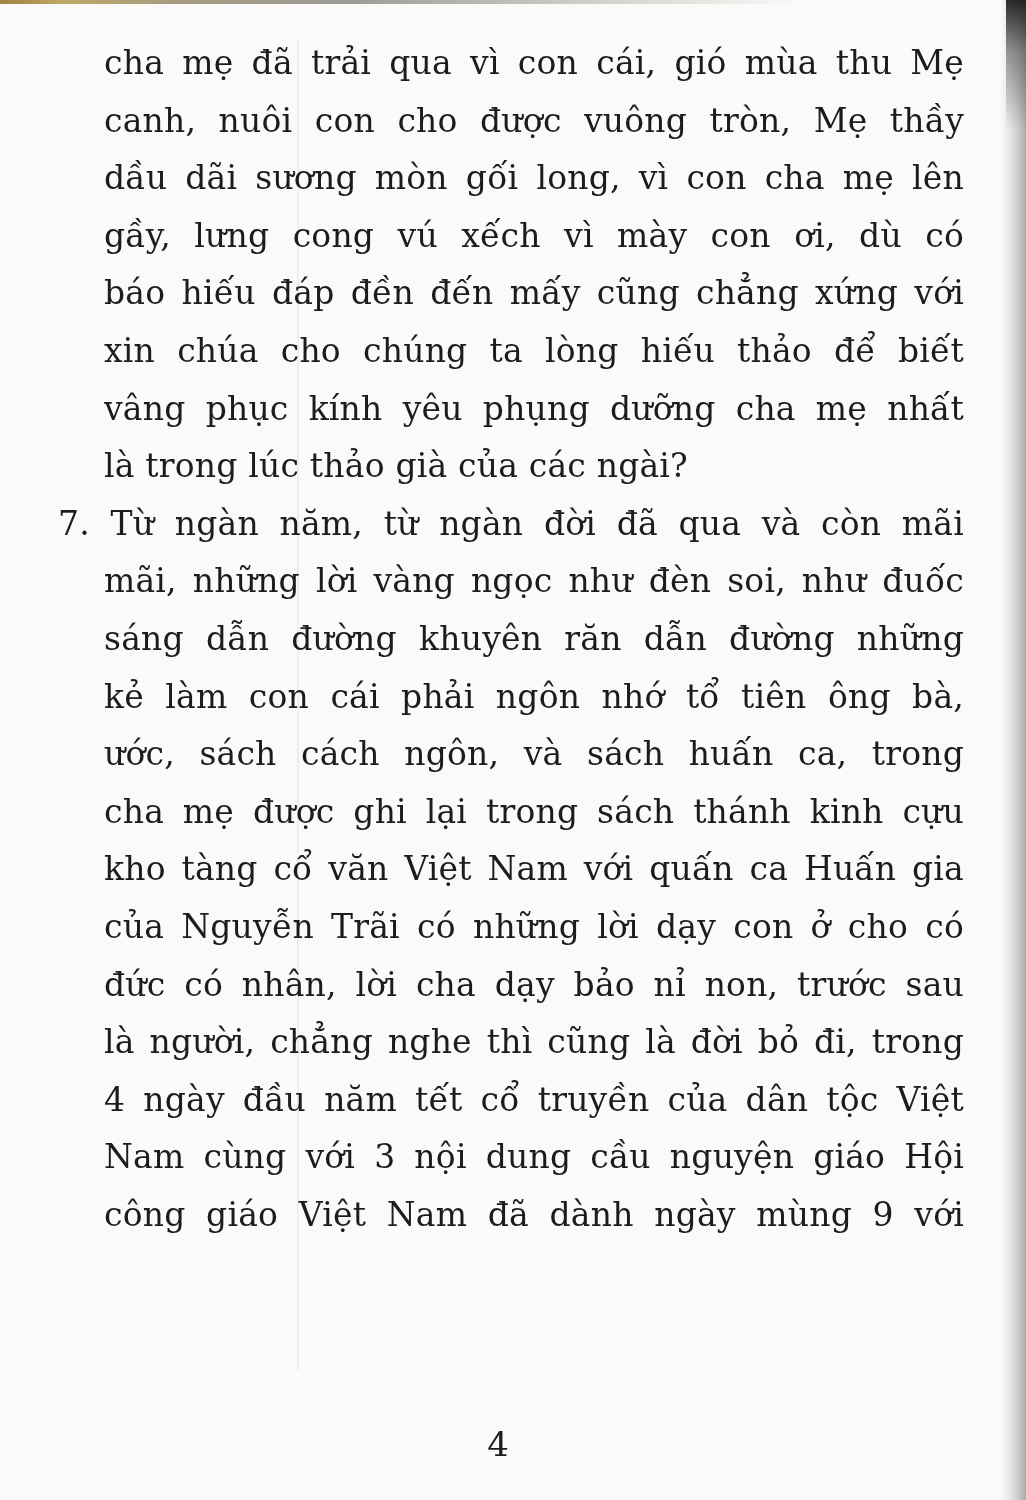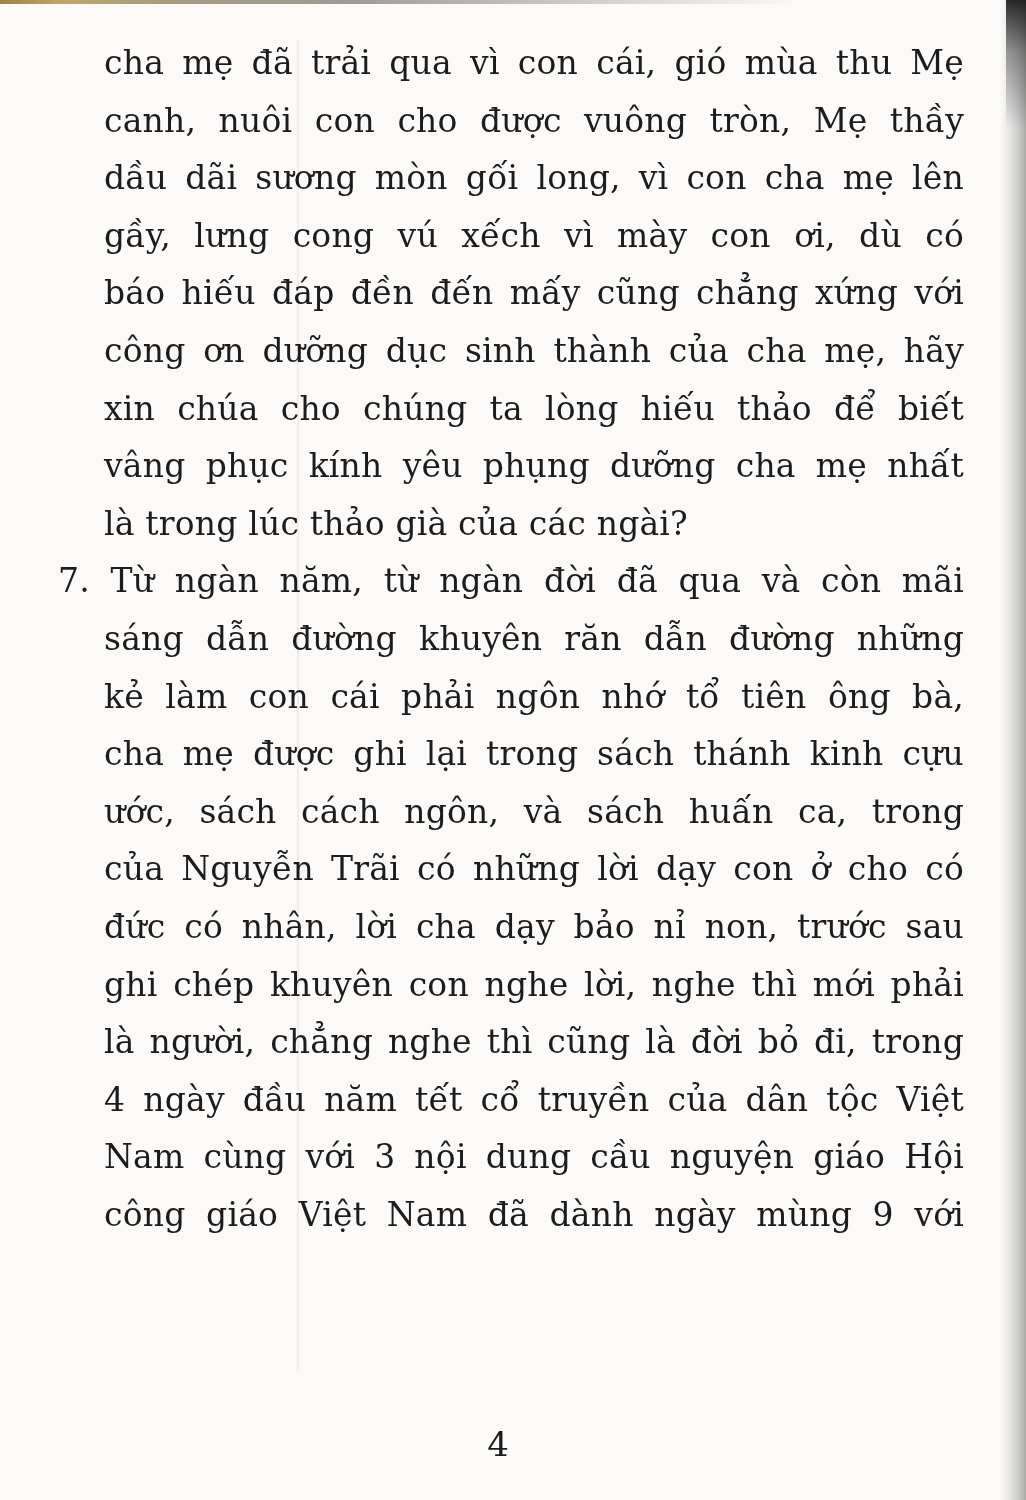--- a/index.html
+++ b/index.html
@@ -101,33 +101,33 @@
   <div class="right-shadow"></div>
   <div class="right-shadow-top"></div>
   <div class="crease"></div>
 
   <main class="text-block">
     <div class="line">cha mẹ đã trải qua vì con cái, gió mùa thu Mẹ</div>
     <div class="line">canh, nuôi con cho được vuông tròn, Mẹ thầy</div>
     <div class="line">dầu dãi sương mòn gối long, vì con cha mẹ lên</div>
     <div class="line">gầy, lưng cong vú xếch vì mày con ơi, dù có</div>
     <div class="line">báo hiếu đáp đền đến mấy cũng chẳng xứng với</div>
-    <div class="line">công ơn dưỡng dục sinh thành của cha mẹ, hãy</div>
     <div class="line">xin chúa cho chúng ta lòng hiếu thảo để biết</div>
     <div class="line">vâng phục kính yêu phụng dưỡng cha mẹ nhất</div>
     <div class="line short">là trong lúc thảo già của các ngài?</div>
 
     <div class="line outdent"><span class="marker">7.</span> <span>Từ ngàn năm, từ ngàn đời đã qua và còn mãi</span></div>
+    <div class="line">mãi, những lời vàng ngọc như đèn soi, như đuốc</div>
     <div class="line">sáng dẫn đường khuyên răn dẫn đường những</div>
     <div class="line">kẻ làm con cái phải ngôn nhớ tổ tiên ông bà,</div>
+    <div class="line">ước, sách cách ngôn, và sách huấn ca, trong</div>
     <div class="line">cha mẹ được ghi lại trong sách thánh kinh cựu</div>
-    <div class="line">ước, sách cách ngôn, và sách huấn ca, trong</div>
+    <div class="line">kho tàng cổ văn Việt Nam với quấn ca Huấn gia</div>
     <div class="line">của Nguyễn Trãi có những lời dạy con ở cho có</div>
     <div class="line">đức có nhân, lời cha dạy bảo nỉ non, trước sau</div>
-    <div class="line">ghi chép khuyên con nghe lời, nghe thì mới phải</div>
     <div class="line">là người, chẳng nghe thì cũng là đời bỏ đi, trong</div>
     <div class="line">4 ngày đầu năm tết cổ truyền của dân tộc Việt</div>
     <div class="line">Nam cùng với 3 nội dung cầu nguyện giáo Hội</div>
     <div class="line">công giáo Việt Nam đã dành ngày mùng 9 với</div>
   </main>
 
   <div class="page-number">4</div>
 </div>
 
 </body></html>

